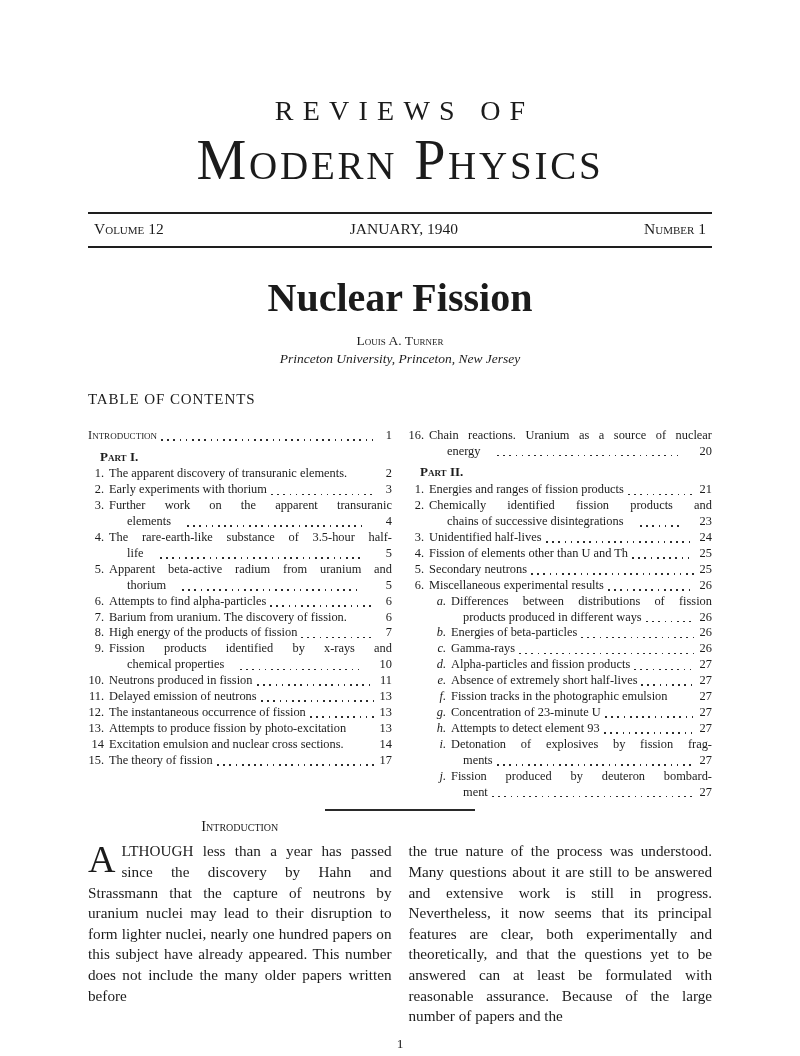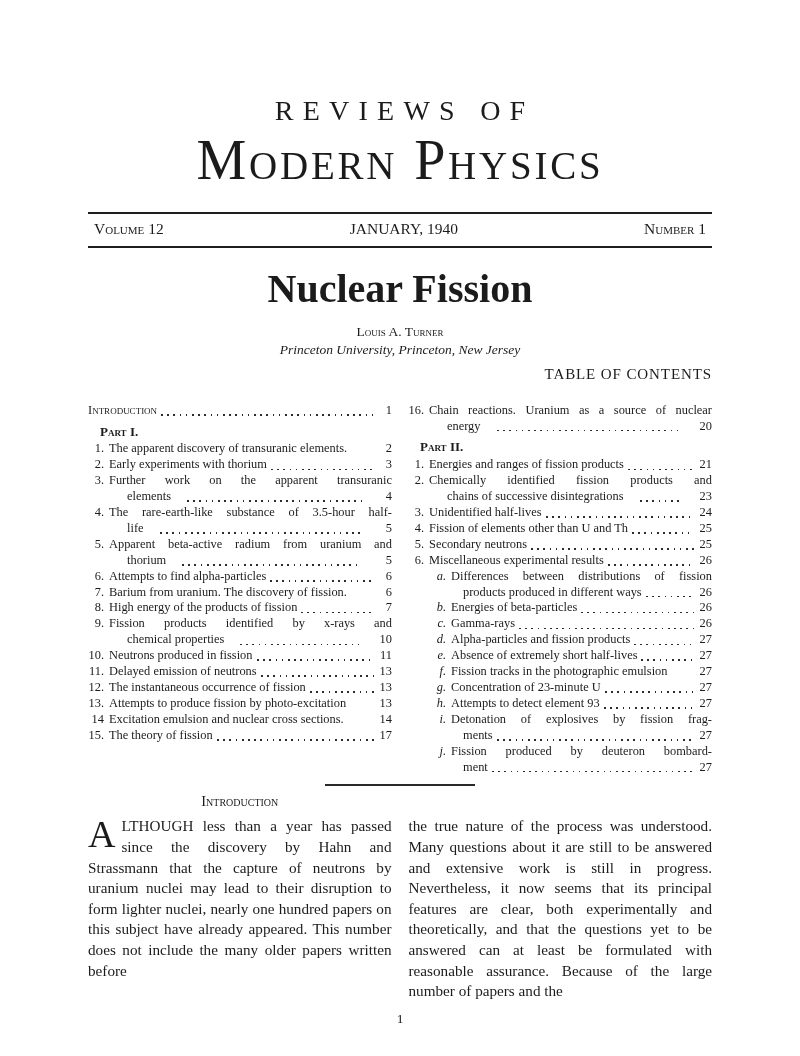--- a/index.html
+++ b/index.html
@@ -14,24 +14,24 @@
   .m1{text-align:center;font-size:28px;letter-spacing:.33em;text-indent:.33em;line-height:1.2;}
   .m2{text-align:center;font-variant:small-caps;font-size:56px;letter-spacing:.05em;margin-top:4px;line-height:1;}
 
   
   .issue{display:flex;justify-content:space-between;align-items:baseline;
     border-top:2.5px solid #1e1e1e;border-bottom:2px solid #1e1e1e;
     margin-top:24px;padding:6px 6px 8px 6px;font-size:15.5px;}
   .sc{font-variant:small-caps;}
 
   
-  .title{text-align:center;font-size:40px;font-weight:700;margin-top:19px;line-height:1.1;}
+  .title{text-align:center;font-size:40px;font-weight:700;margin-top:28px;line-height:1.1;}
   .byline{text-align:center;font-variant:small-caps;font-size:13.5px;margin-top:12px;line-height:17px;}
   .affil{text-align:center;font-style:italic;font-size:13.5px;margin-top:1px;line-height:17px;}
-  .toc-head{text-align:right;font-size:15px;letter-spacing:.06em;margin-top:7px;line-height:18px;}
+  .toc-head{text-align:left;font-size:15px;letter-spacing:.06em;margin-top:23px;line-height:18px;}
 
   
   .toc{display:flex;gap:16px;margin-top:20px;font-size:12.4px;line-height:15.9px;}
   .toc-col{flex:1;min-width:0;}
   .toc-part{margin:5px 0 2px 12px;font-variant:small-caps;font-size:13px;font-weight:bold;}
   .toc-entry{display:flex;}
   .toc-entry.gap{margin-bottom:5px;}
   .toc-entry.sub{margin-left:26px;}
   .toc-num{flex:0 0 21px;text-align:right;padding-right:5px;}
   .toc-entry.sub .toc-num{flex-basis:17px;}

